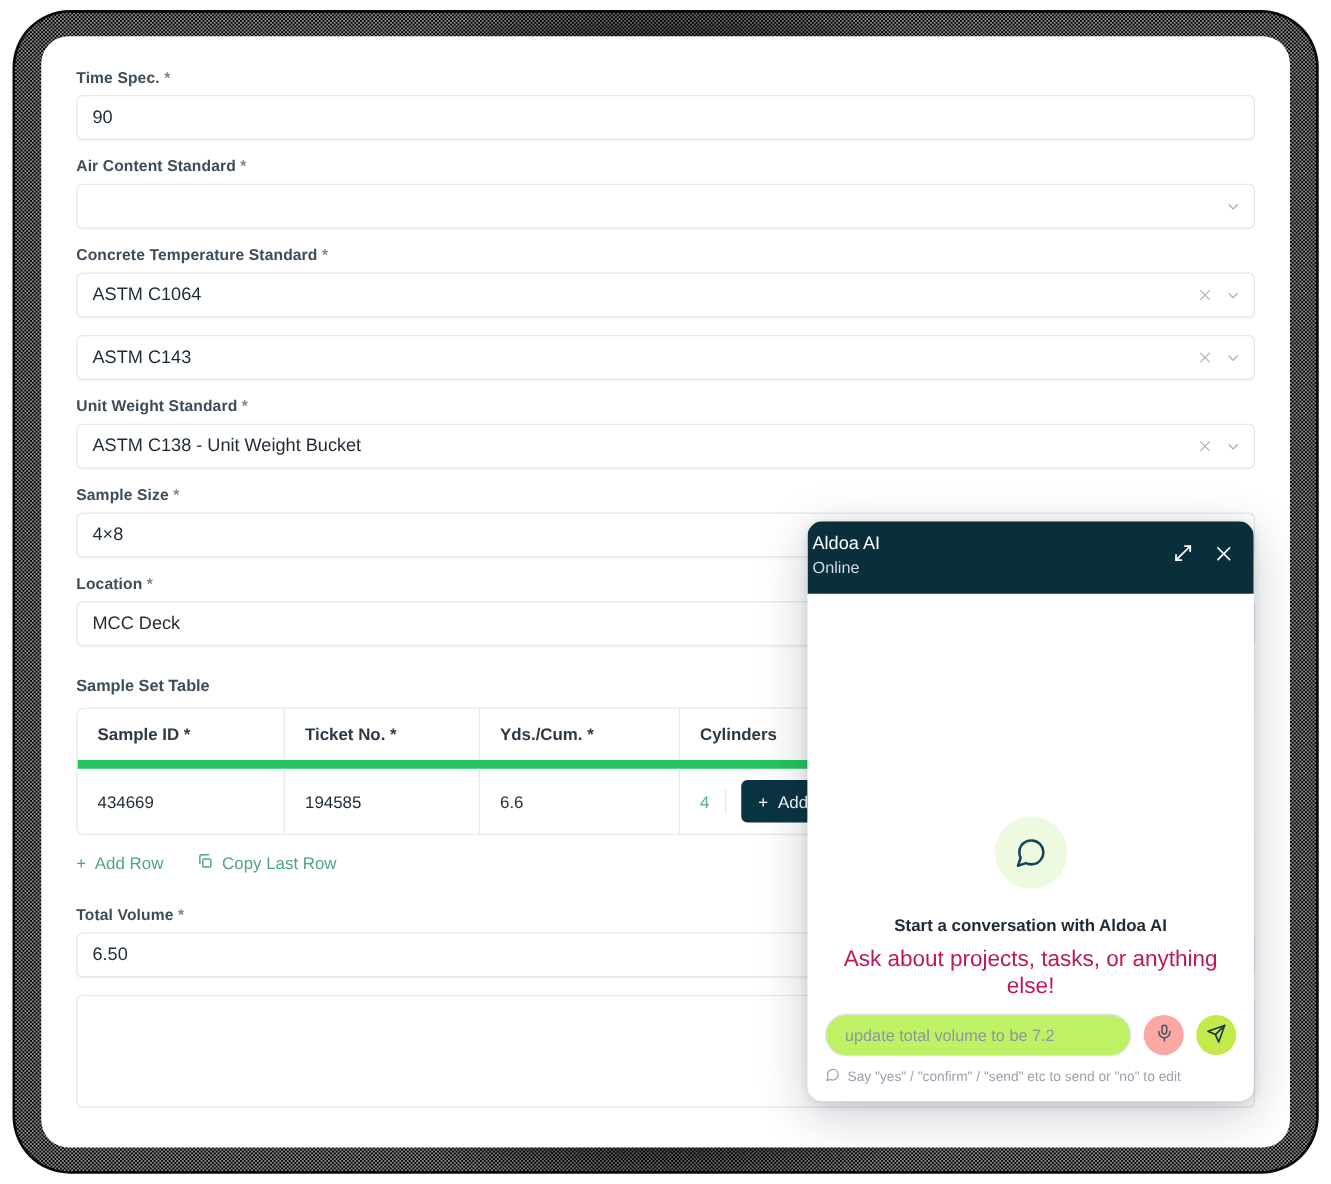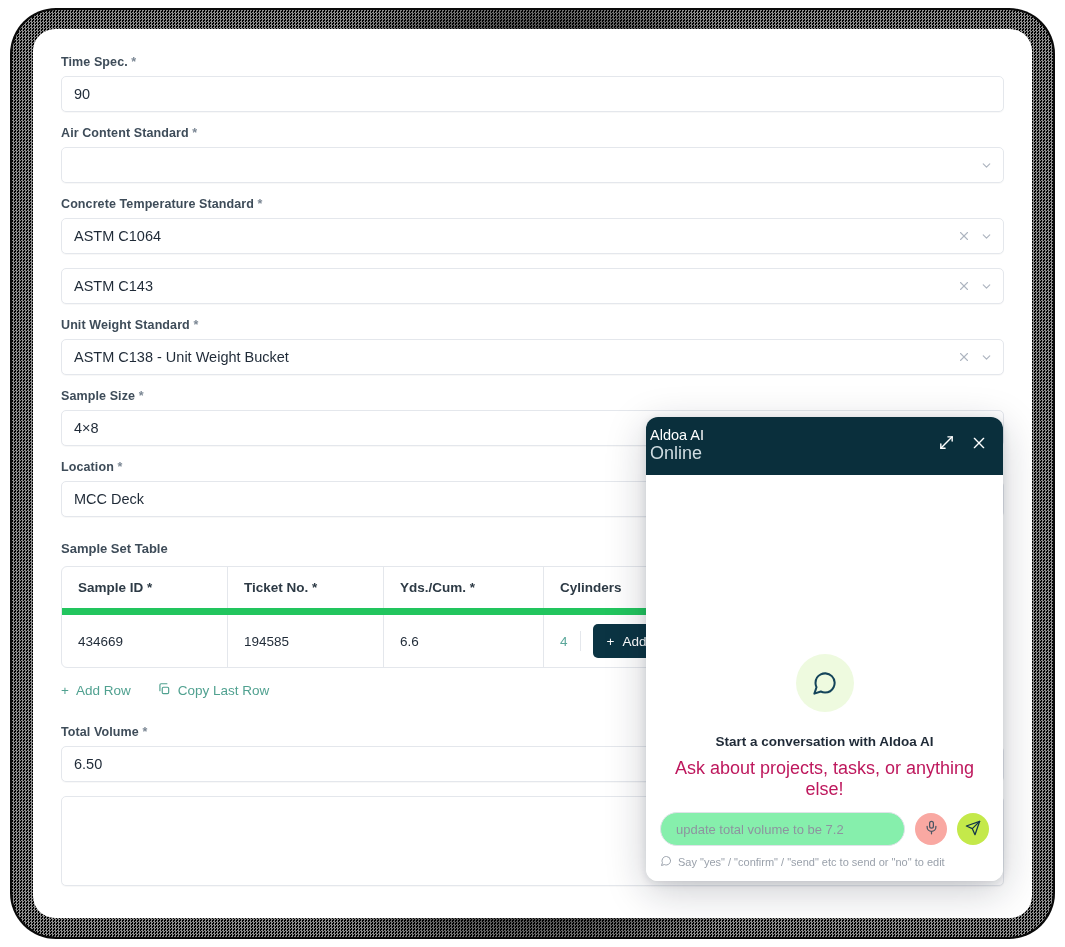--- a/index.html
+++ b/index.html
@@ -191,21 +191,21 @@
     position: relative;
   }
   .chat-title {
     color: #ffffff;
     font-size: 14.5px;
     font-weight: 400;
     line-height: 18px;
   }
   .chat-sub {
     color: #cfdce1;
-    font-size: 18px;
+    font-size: 13px;
     line-height: 17px;
     margin-top: 1px;
   }
   .chat-acts {
     display: flex;
     align-items: center;
     gap: 16px;
     margin-top: 8px;
   }
   .chat-acts span { color: #ffffff; display: inline-flex; cursor: pointer; }
@@ -247,21 +247,21 @@
   .chat-input {
     flex: 1;
     height: 34px;
     border: 1px solid #dfe3e8;
     border-radius: 18px;
     padding: 0 15px;
     font-size: 13px;
     color: #6b7280;
     font-family: "Liberation Sans", sans-serif;
     outline: none;
-    background: #86efac;
+    background: #bef264;
   }
   .chat-input::placeholder { color: #8d949f; }
   .rbtn {
     width: 32px; height: 32px;
     border-radius: 50%;
     border: none;
     display: flex; align-items: center; justify-content: center;
     cursor: pointer;
     flex: 0 0 auto;
   }

